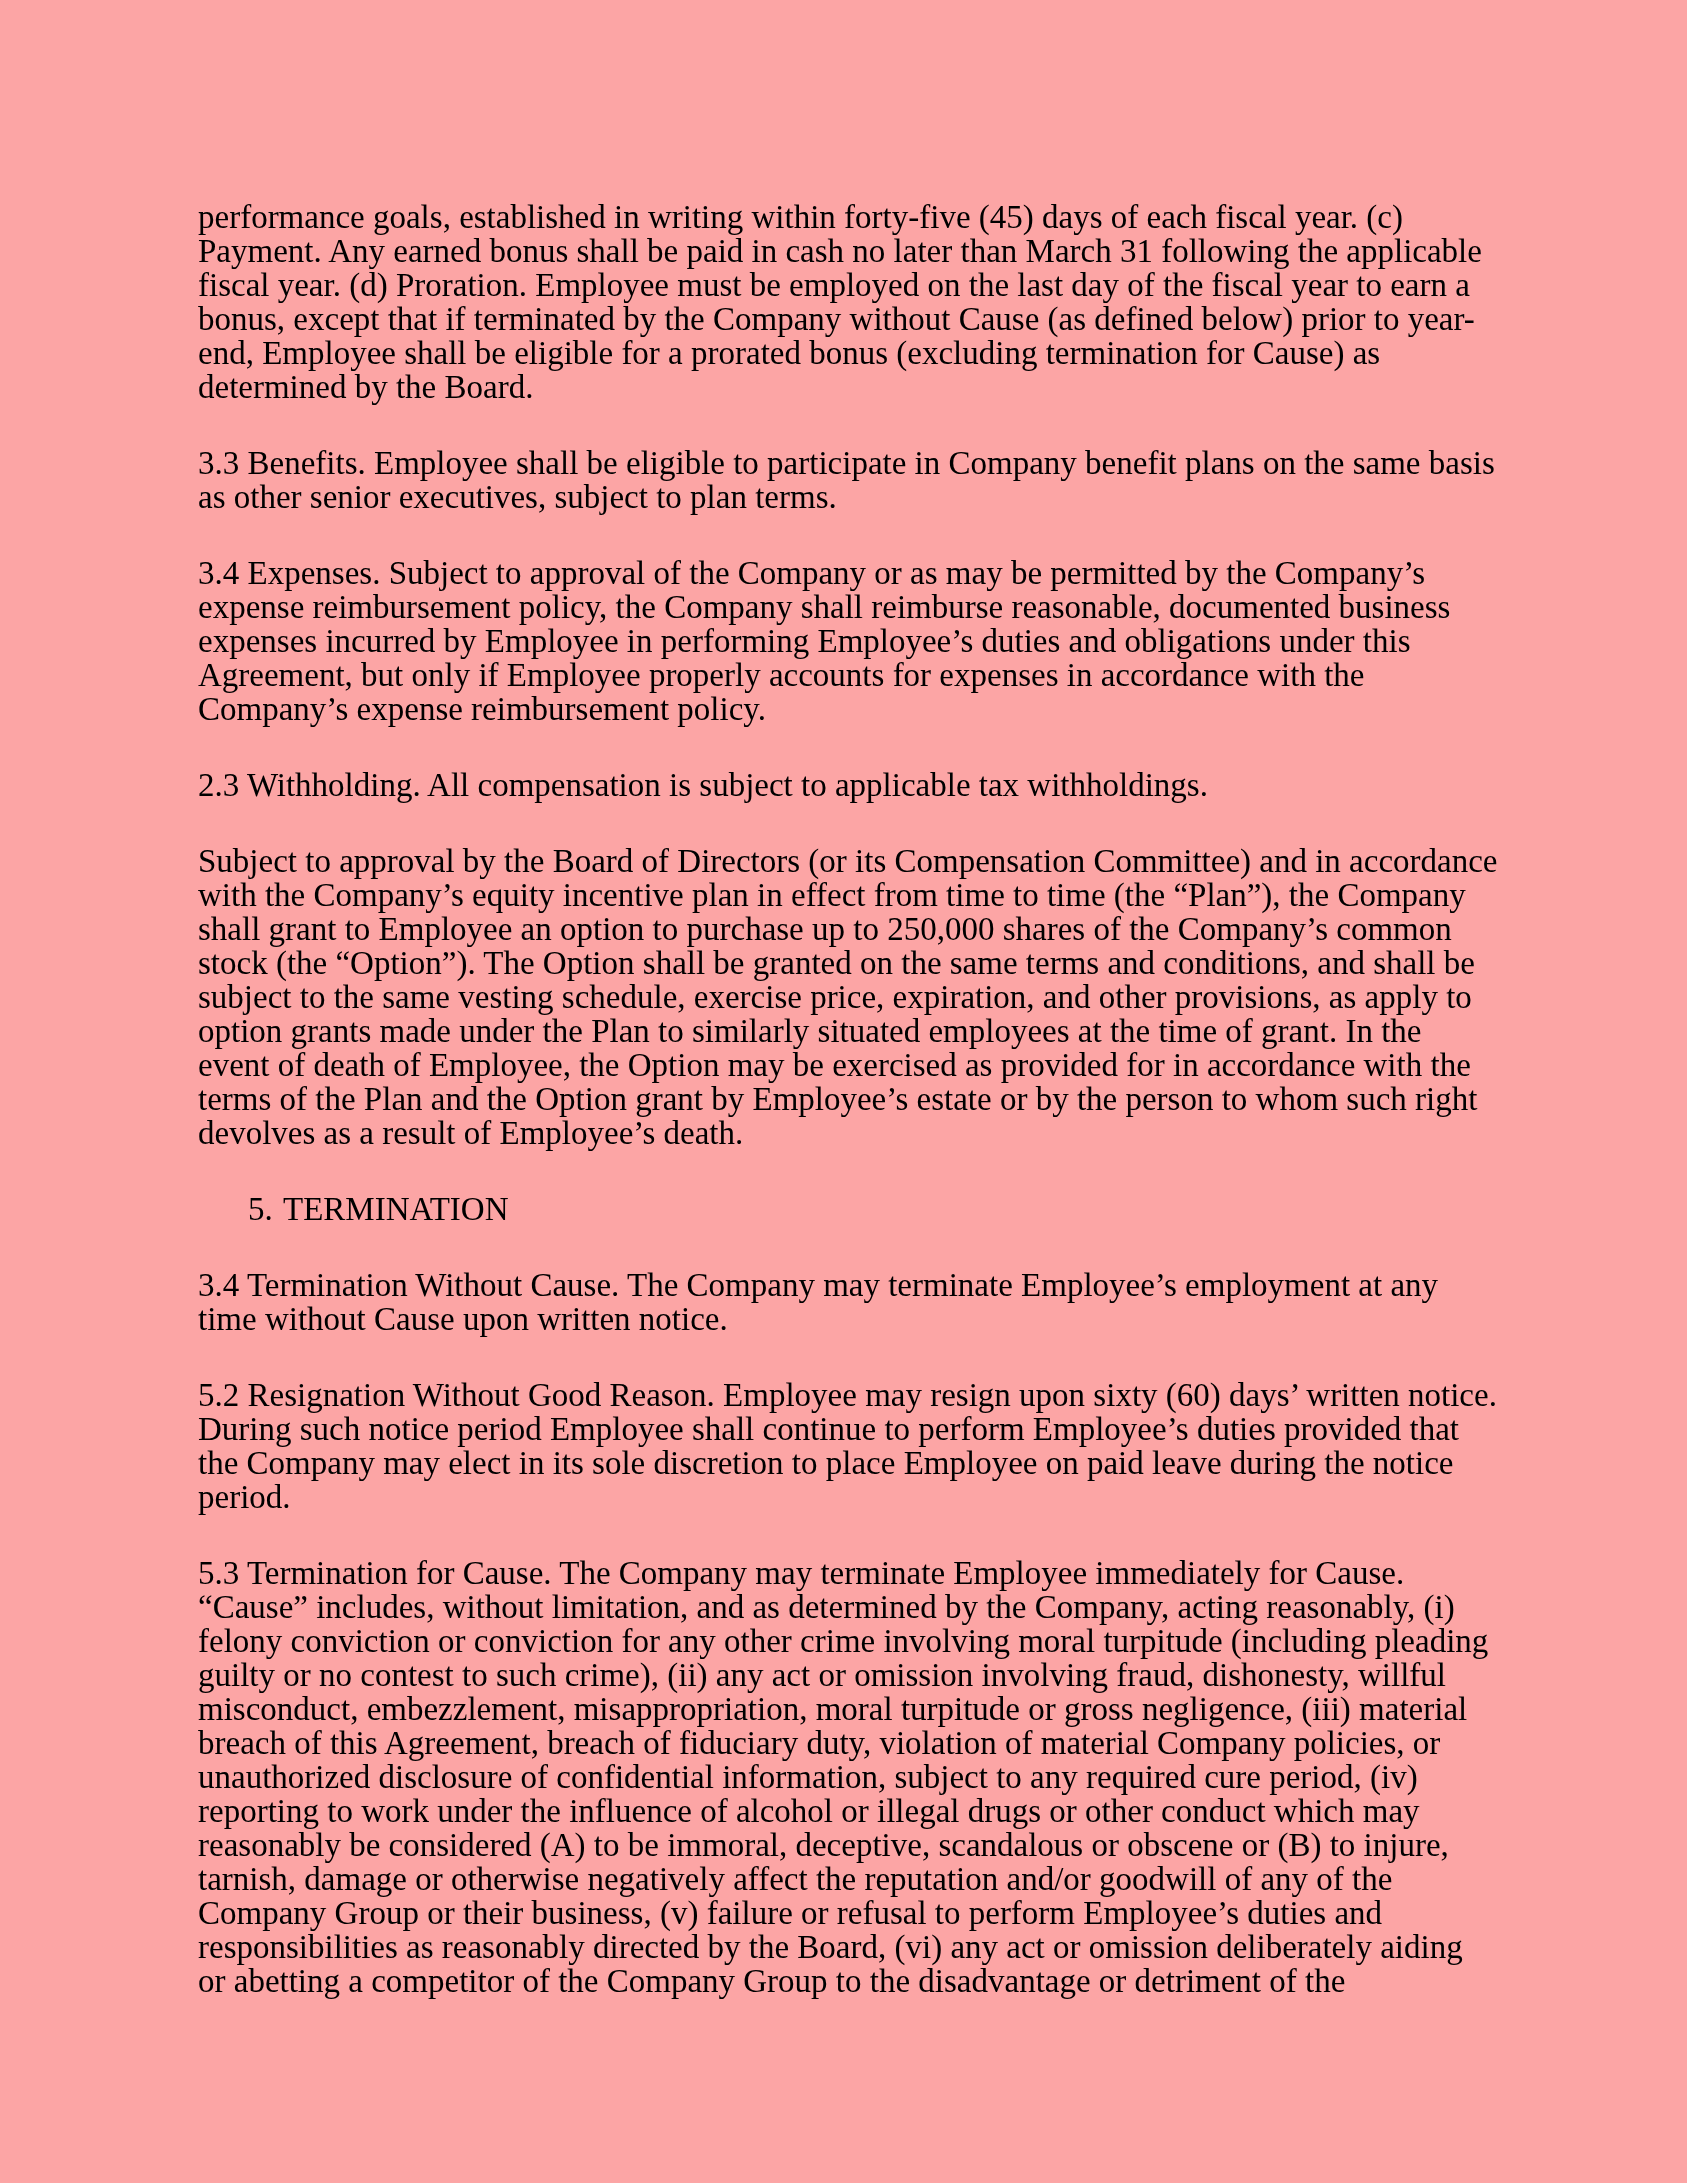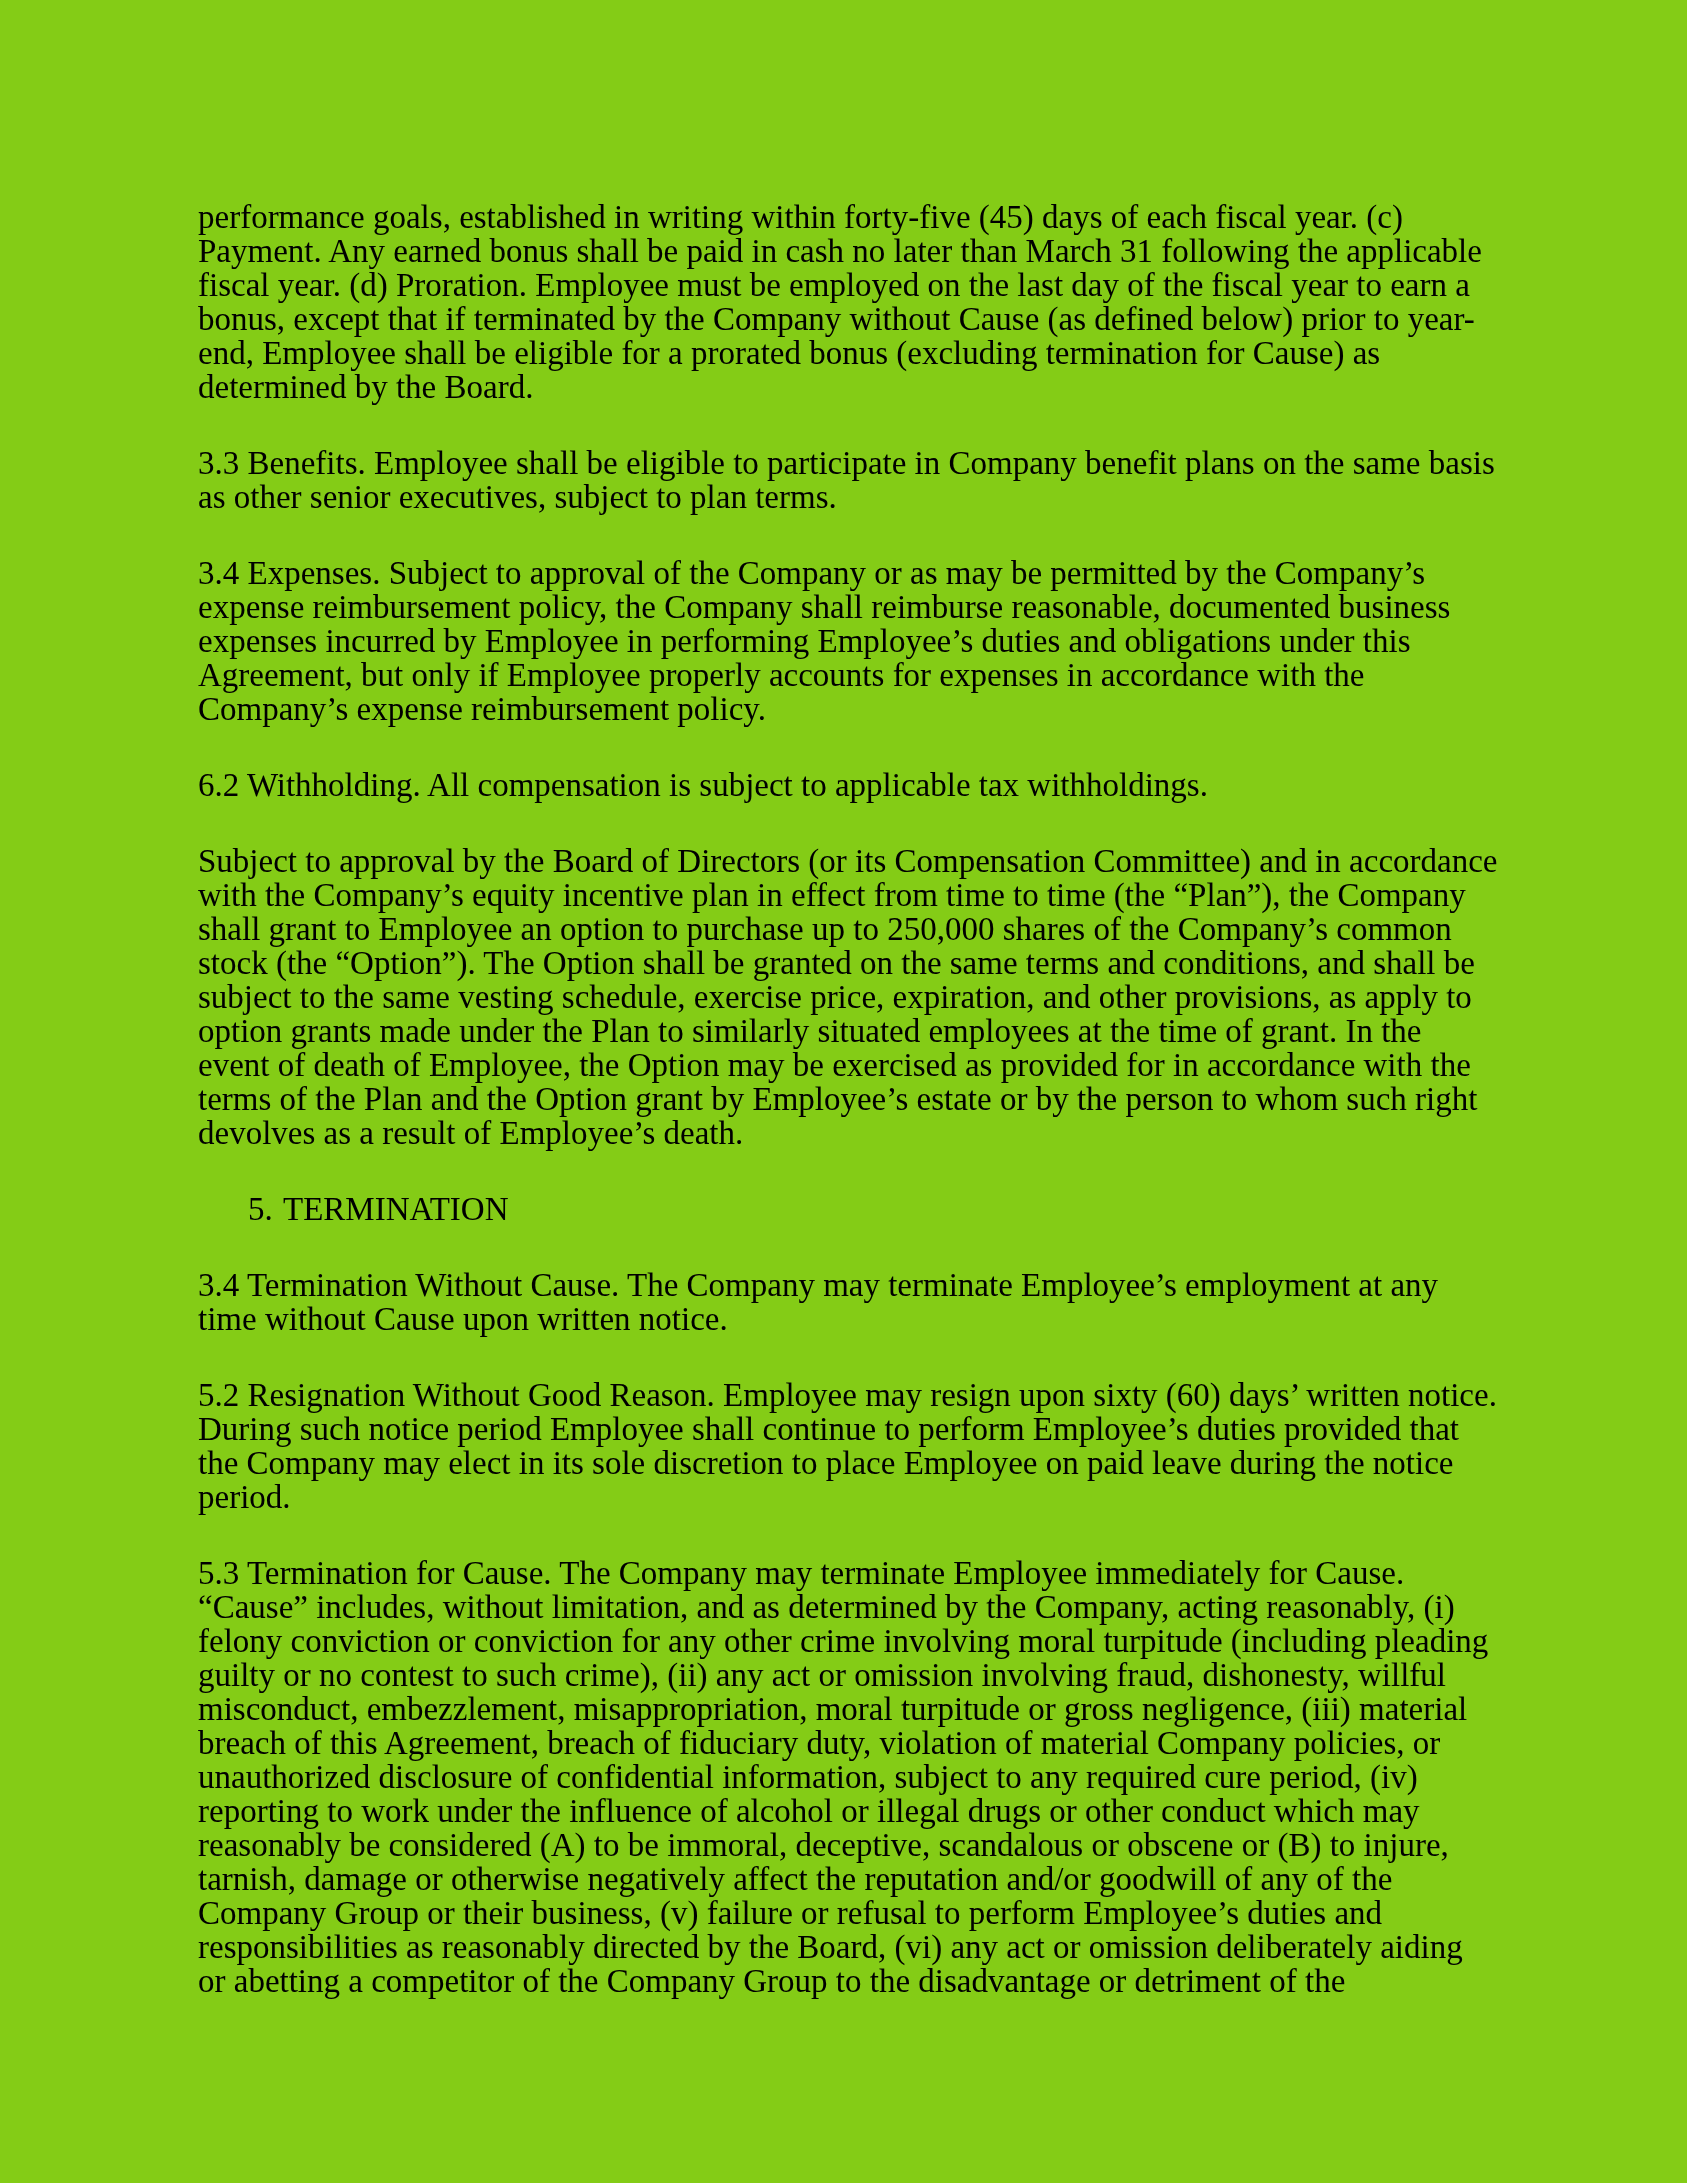--- a/index.html
+++ b/index.html
@@ -5,21 +5,21 @@
   html, body {
     margin: 0;
     padding: 0;
     background: #ffffff;
   }
   .page {
     position: relative;
     width: 1687px;
     height: 2183px;
     box-sizing: border-box;
-    background: #84cc16;
+    background: #fca5a5;
     color: #000000;
     font-family: "Liberation Serif", serif;
     font-size: 33px;
     line-height: 34px;
     padding: 200px 189px 0 198px;
     overflow: hidden;
     text-align: left;
   }
   .block {
     margin: 0;
@@ -44,21 +44,21 @@
 <div class="page">
 
   <p class="block">performance goals, established in writing within forty-five (45) days of each fiscal year. (c) Payment. Any earned bonus shall be paid in cash no later than March 31 following the applicable fiscal year. (d) Proration. Employee must be employed on the last day of the fiscal year to earn a bonus, except that if terminated by the Company without Cause (as defined below) prior to year-end, Employee shall be eligible for a prorated bonus (excluding termination for Cause) as determined by the Board.</p>
 
   <p class="block">3.3 Benefits. Employee shall be eligible to participate in Company benefit plans on the same basis as other senior executives, subject to plan terms.</p>
 
   <p class="block">3.4 Expenses. Subject to approval of the Company or as may be permitted by the Company’s expense reimbursement policy, the Company shall reimburse reasonable, documented business expenses incurred by Employee in performing Employee’s duties and obligations under this Agreement, but only if Employee properly accounts for expenses in accordance with the Company’s expense reimbursement policy.</p>
 
 
 
-  <p class="block">6.2 Withholding. All compensation is subject to applicable tax withholdings.</p>
+  <p class="block">2.3 Withholding. All compensation is subject to applicable tax withholdings.</p>
 
 
   <p class="block">Subject to approval by the Board of Directors (or its Compensation Committee) and in accordance with the Company’s equity incentive plan in effect from time to time (the “Plan”), the Company shall grant to Employee an option to purchase up to 250,000 shares of the Company’s common stock (the “Option”). The Option shall be granted on the same terms and conditions, and shall be subject to the same vesting schedule, exercise price, expiration, and other provisions, as apply to option grants made under the Plan to similarly situated employees at the time of grant. In the event of death of Employee, the Option may be exercised as provided for in accordance with the terms of the Plan and the Option grant by Employee’s estate or by the person to whom such right devolves as a result of Employee’s death.</p>
 
   <p class="block heading"><span class="hnum hnum-5">5.</span><span>TERMINATION</span></p>
 
   <p class="block">3.4 Termination Without Cause. The Company may terminate Employee’s employment at any time without Cause upon written notice.</p>
 
   <p class="block">5.2 Resignation Without Good Reason. Employee may resign upon sixty (60) days’ written notice. During such notice period Employee shall continue to perform Employee’s duties provided that the Company may elect in its sole discretion to place Employee on paid leave during the notice period.</p>
 

